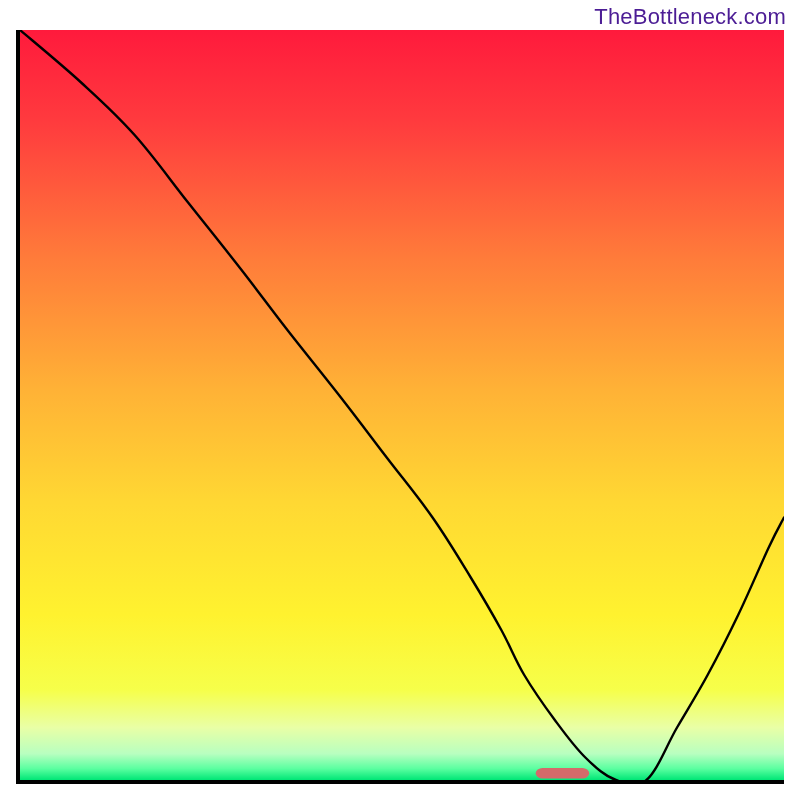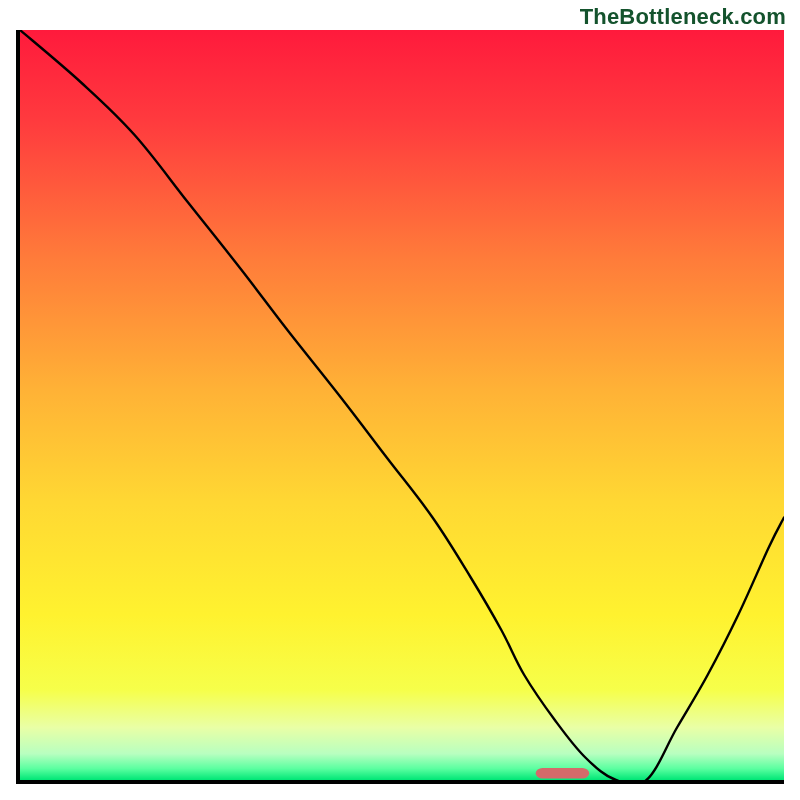--- a/index.html
+++ b/index.html
@@ -14,22 +14,22 @@
   .container {
     position: relative;
     width: 800px;
     height: 800px;
   }
   .watermark {
     position: absolute;
     top: 4px;
     right: 14px;
     font-size: 22px;
-    font-weight: 700;
-    color: #14532d;
+    font-weight: 400;
+    color: #4c1d95;
     letter-spacing: 0.2px;
     z-index: 10;
   }
   .plot-frame {
     position: absolute;
     left: 16px;
     top: 30px;
     width: 768px;
     height: 754px;
     box-sizing: border-box;

